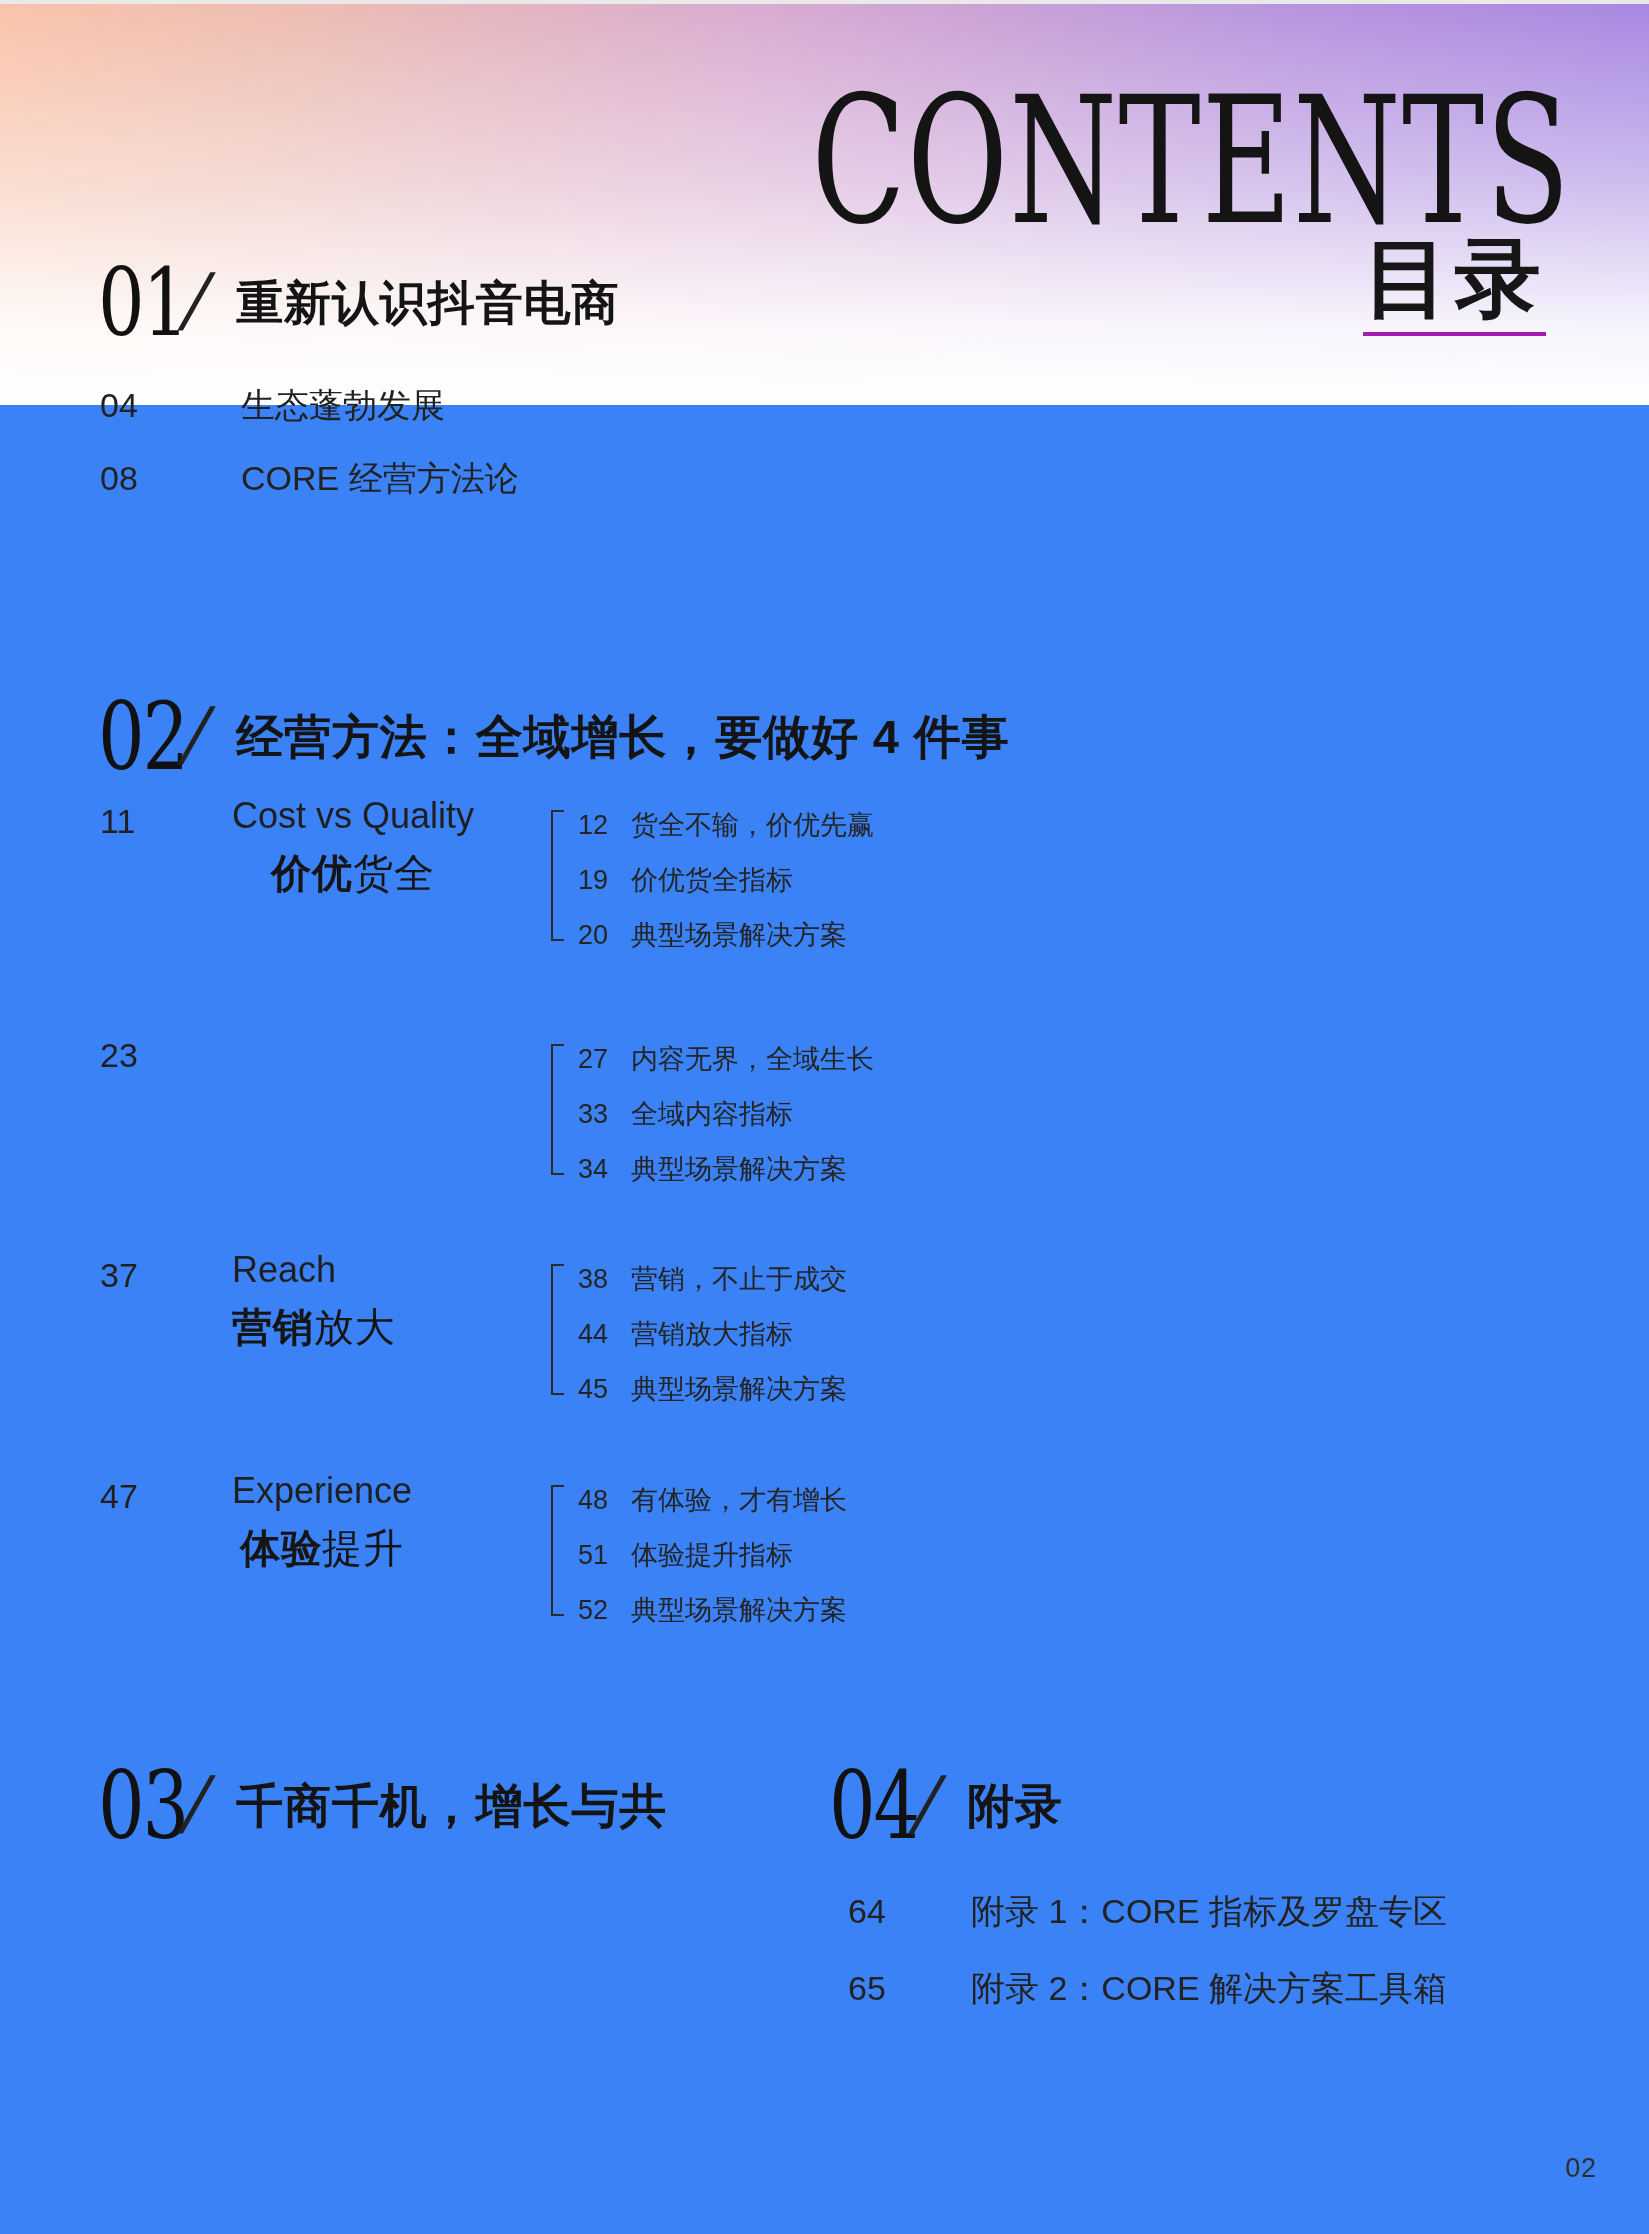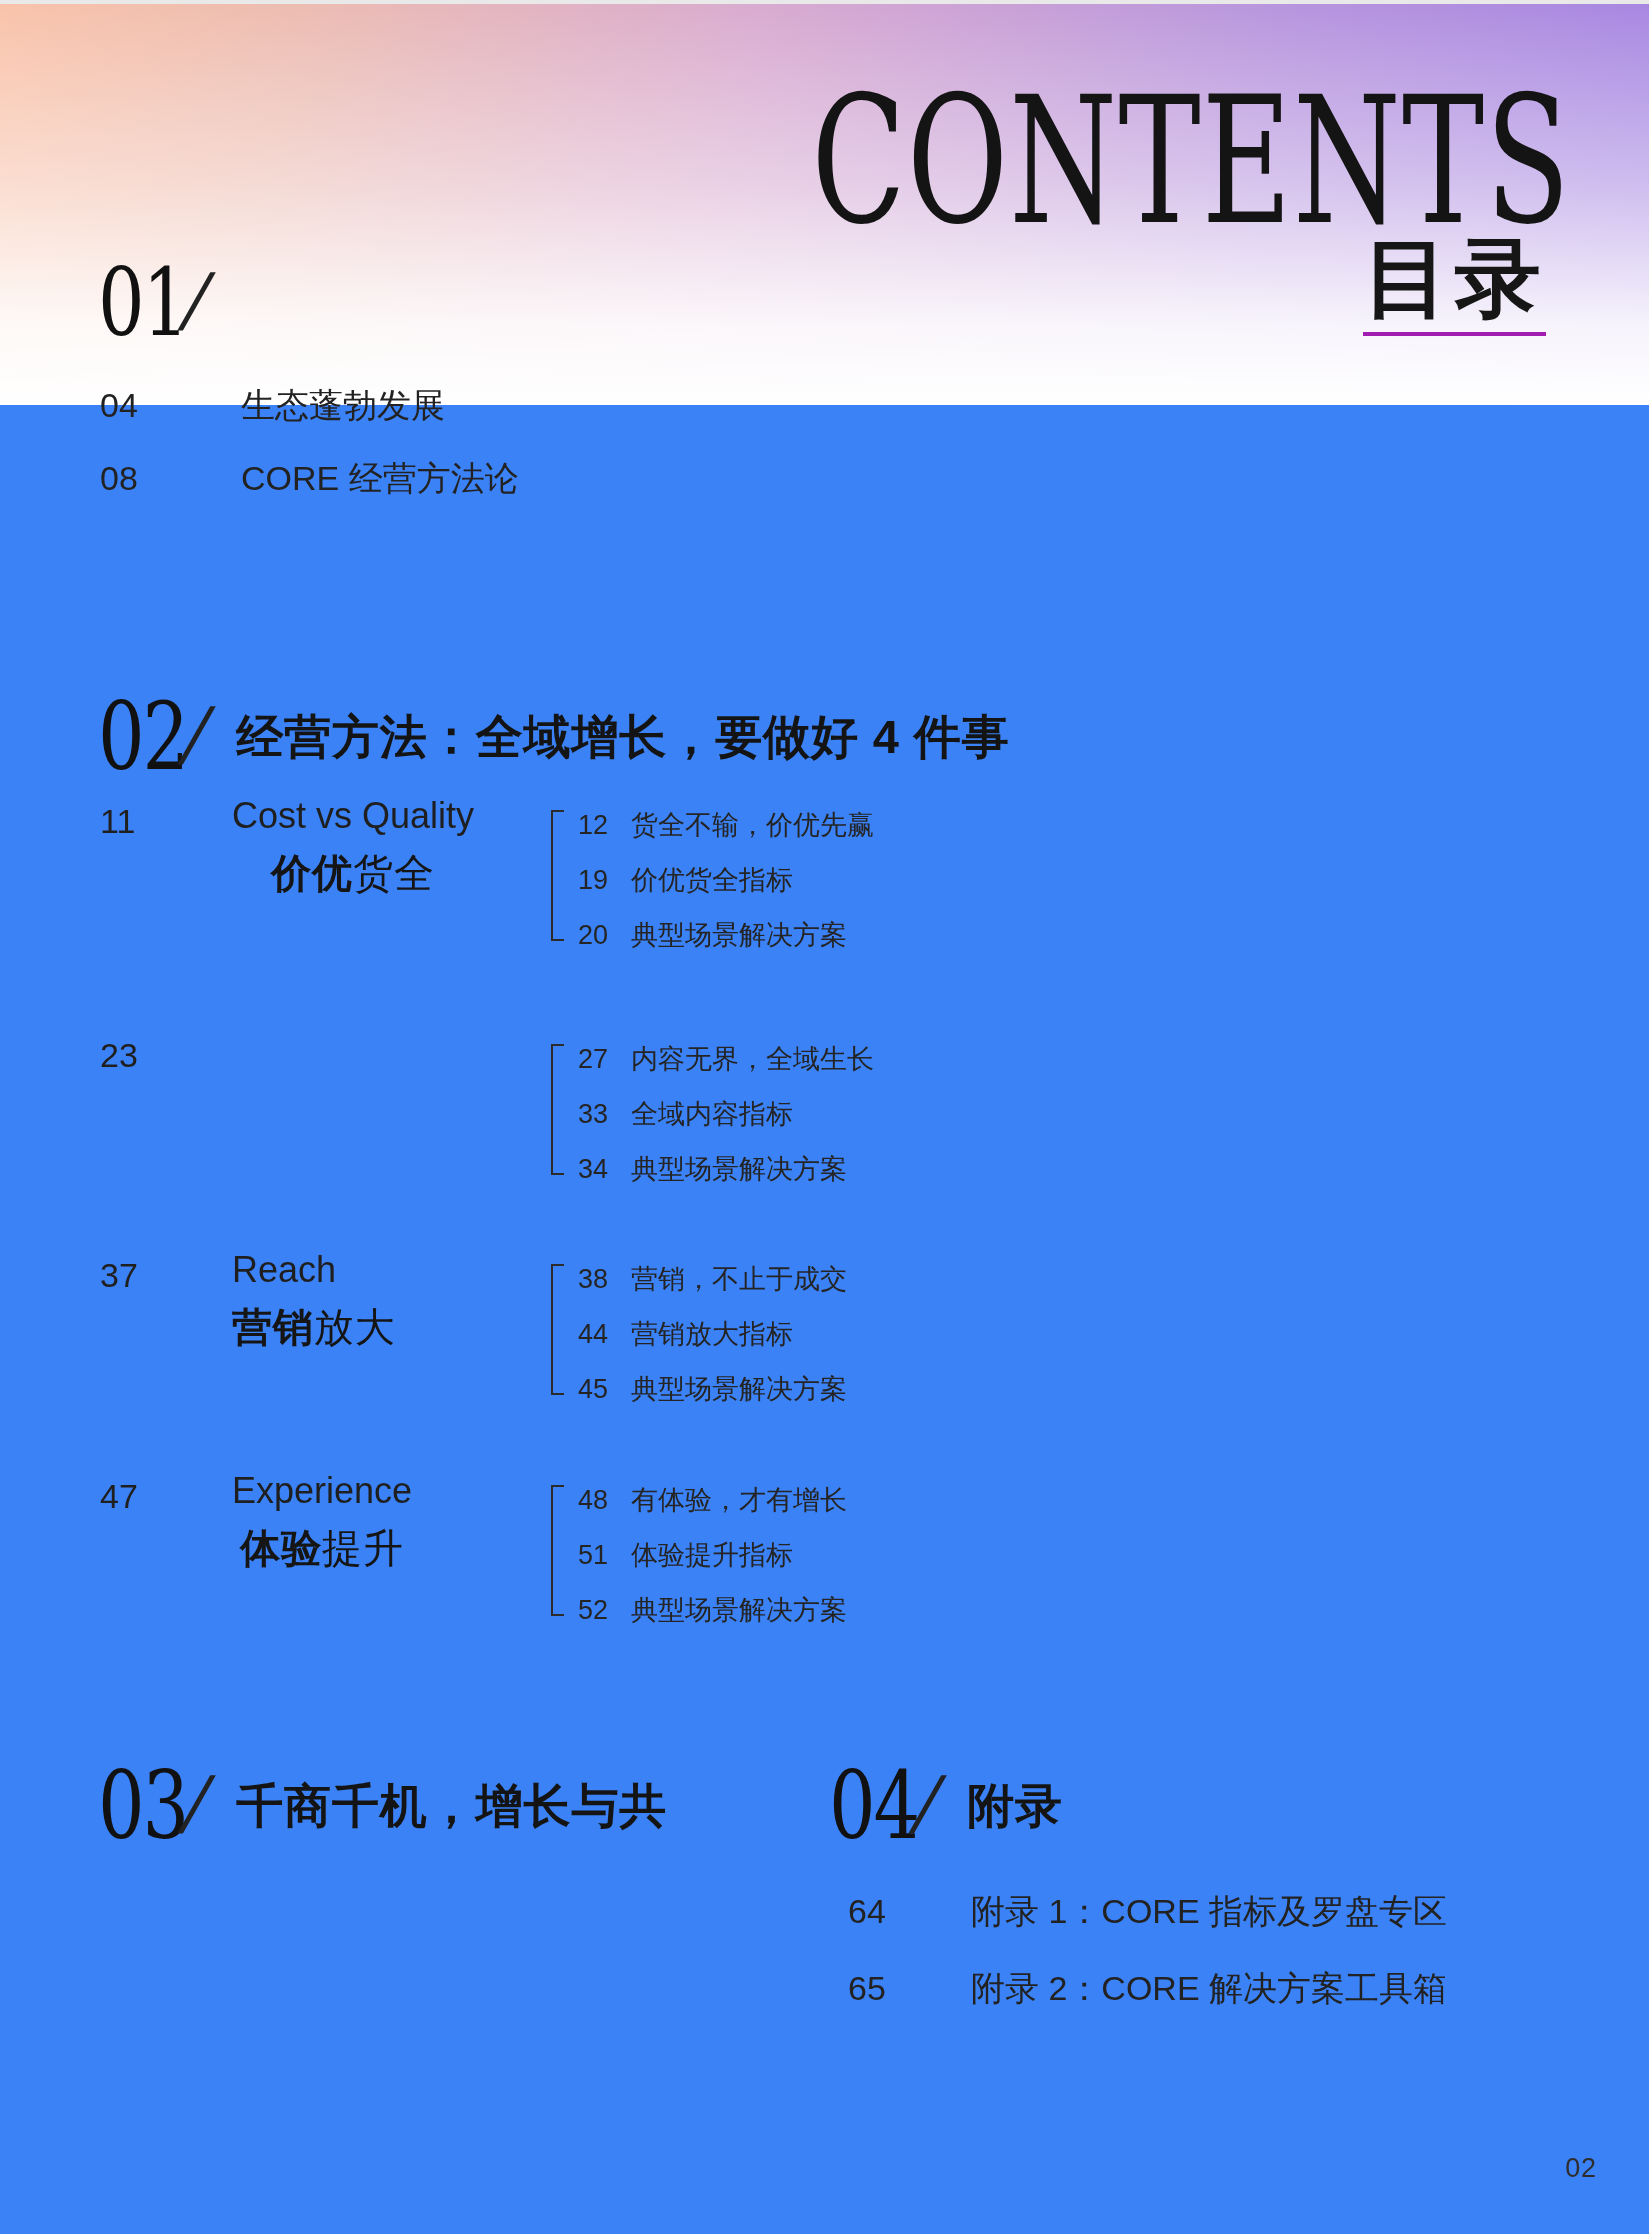--- a/index.html
+++ b/index.html
@@ -79,20 +79,21 @@
 <div class="page">
 
   <div class="hero"></div>
 
   <div class="contents-title">CONTENTS</div>
   <div class="muli">目录</div>
 
   <div class="section-header" style="left:98px; top:254px;">
     <span class="sec-num">01</span>
     <span class="sec-slash">/</span>
+    <span class="sec-title">重新认识抖音电商</span>
   </div>
   <div class="toc-list" style="left:100px; top:381px;">
     <div class="toc-row">
       <span class="num">04</span>
       <span class="label">生态蓬勃发展</span>
     </div>
     <div class="toc-row">
       <span class="num">08</span>
       <span class="label">CORE 经营方法论</span>
     </div>

